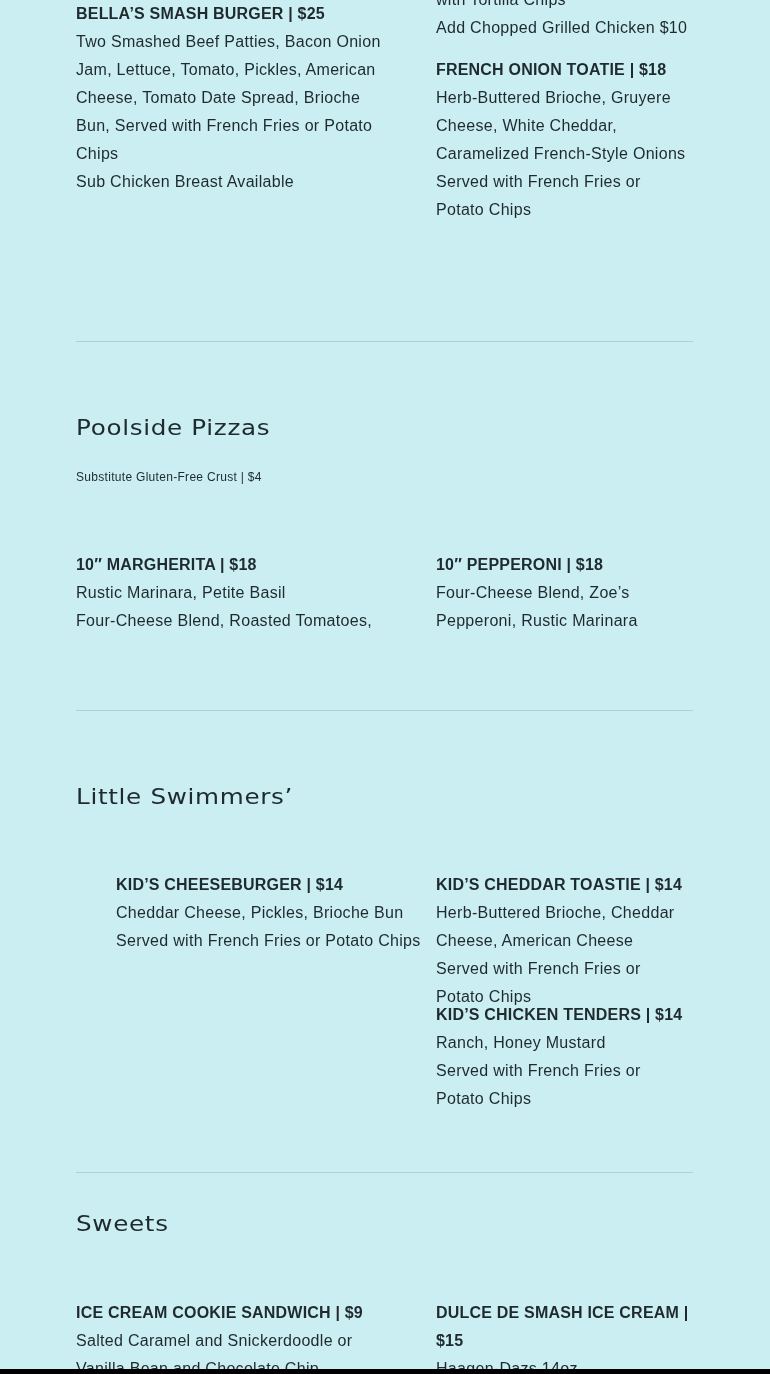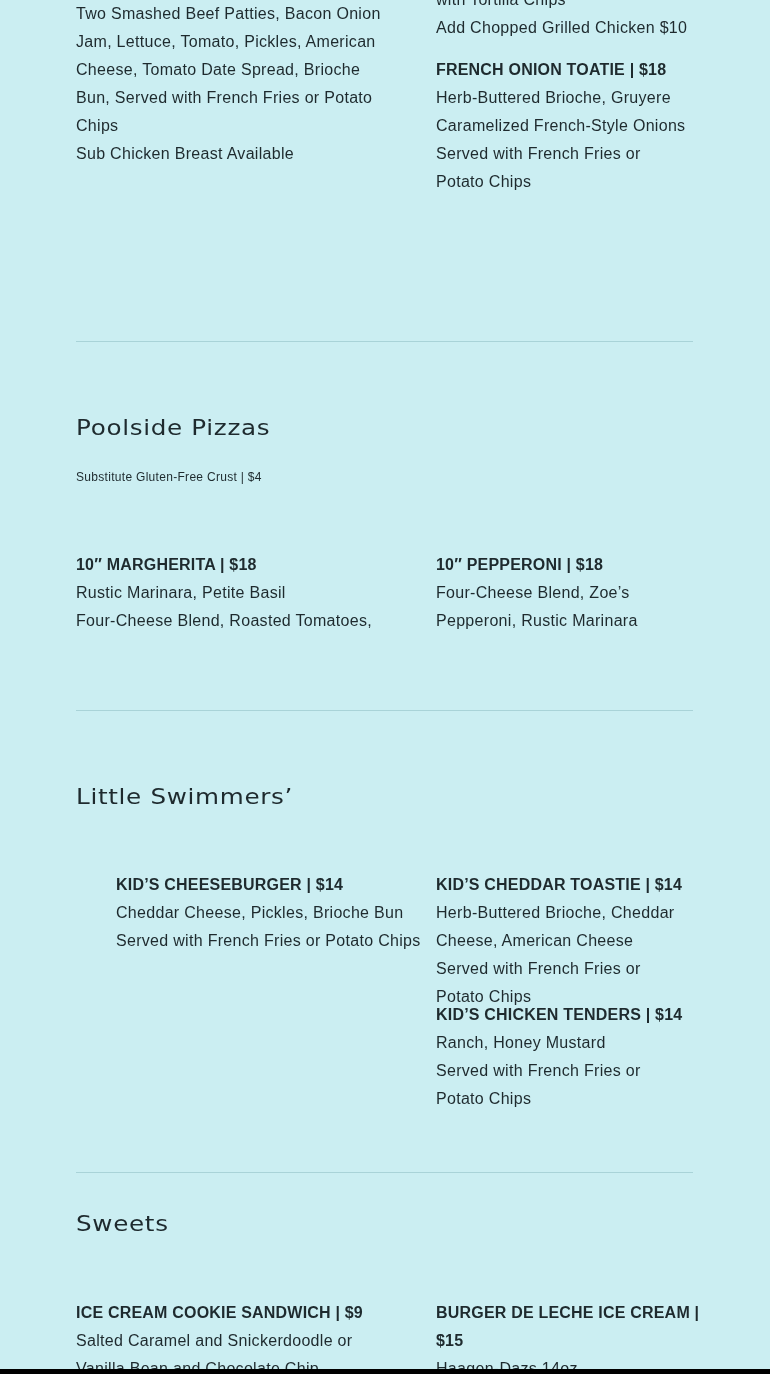--- a/index.html
+++ b/index.html
@@ -59,20 +59,21 @@
       top: 1369px;
       width: 770px;
       height: 5px;
       background: #000000;
     }
   </style>
 </head>
 <body>
 
 <div class="abs col-left" style="top:0px;">
+  <div class="item-title">BELLA’S SMASH BURGER | $25</div>
   <div class="item-desc">
     <div>Two Smashed Beef Patties, Bacon Onion</div>
     <div>Jam, Lettuce, Tomato, Pickles, American</div>
     <div>Cheese, Tomato Date Spread, Brioche</div>
     <div>Bun, Served with French Fries or Potato</div>
     <div>Chips</div>
     <div>Sub Chicken Breast Available</div>
   </div>
 </div>
 
@@ -80,20 +81,21 @@
   <div class="item-desc">
     <div>with Tortilla Chips</div>
     <div>Add Chopped Grilled Chicken $10</div>
   </div>
 </div>
 
 <div class="abs col-right" style="top:56px;">
   <div class="item-title">FRENCH ONION TOATIE | $18</div>
   <div class="item-desc">
     <div>Herb-Buttered Brioche, Gruyere</div>
+    <div>Cheese, White Cheddar,</div>
     <div>Caramelized French-Style Onions</div>
     <div>Served with French Fries or</div>
     <div>Potato Chips</div>
   </div>
 </div>
 
 <div class="divider" style="top:341px;"></div>
 
 <div class="abs" style="left:76px; top:413px;">
   <div class="section-title">Poolside Pizzas</div>
@@ -158,21 +160,21 @@
 <div class="abs col-left" style="top:1299px;">
   <div class="item-title">ICE CREAM COOKIE SANDWICH | $9</div>
   <div class="item-desc">
     <div>Salted Caramel and Snickerdoodle or</div>
     <div>Vanilla Bean and Chocolate Chip</div>
   </div>
 </div>
 
 <div class="abs col-right" style="top:1299px;">
   <div class="item-title">
-    <div>BURGER DE LECHE ICE CREAM |</div>
+    <div>DULCE DE SMASH ICE CREAM |</div>
     <div>$15</div>
   </div>
   <div class="item-desc">
     <div>Haagen-Dazs 14oz</div>
   </div>
 </div>
 
 <div class="bottom-bar"></div>
 
 </body></html>

